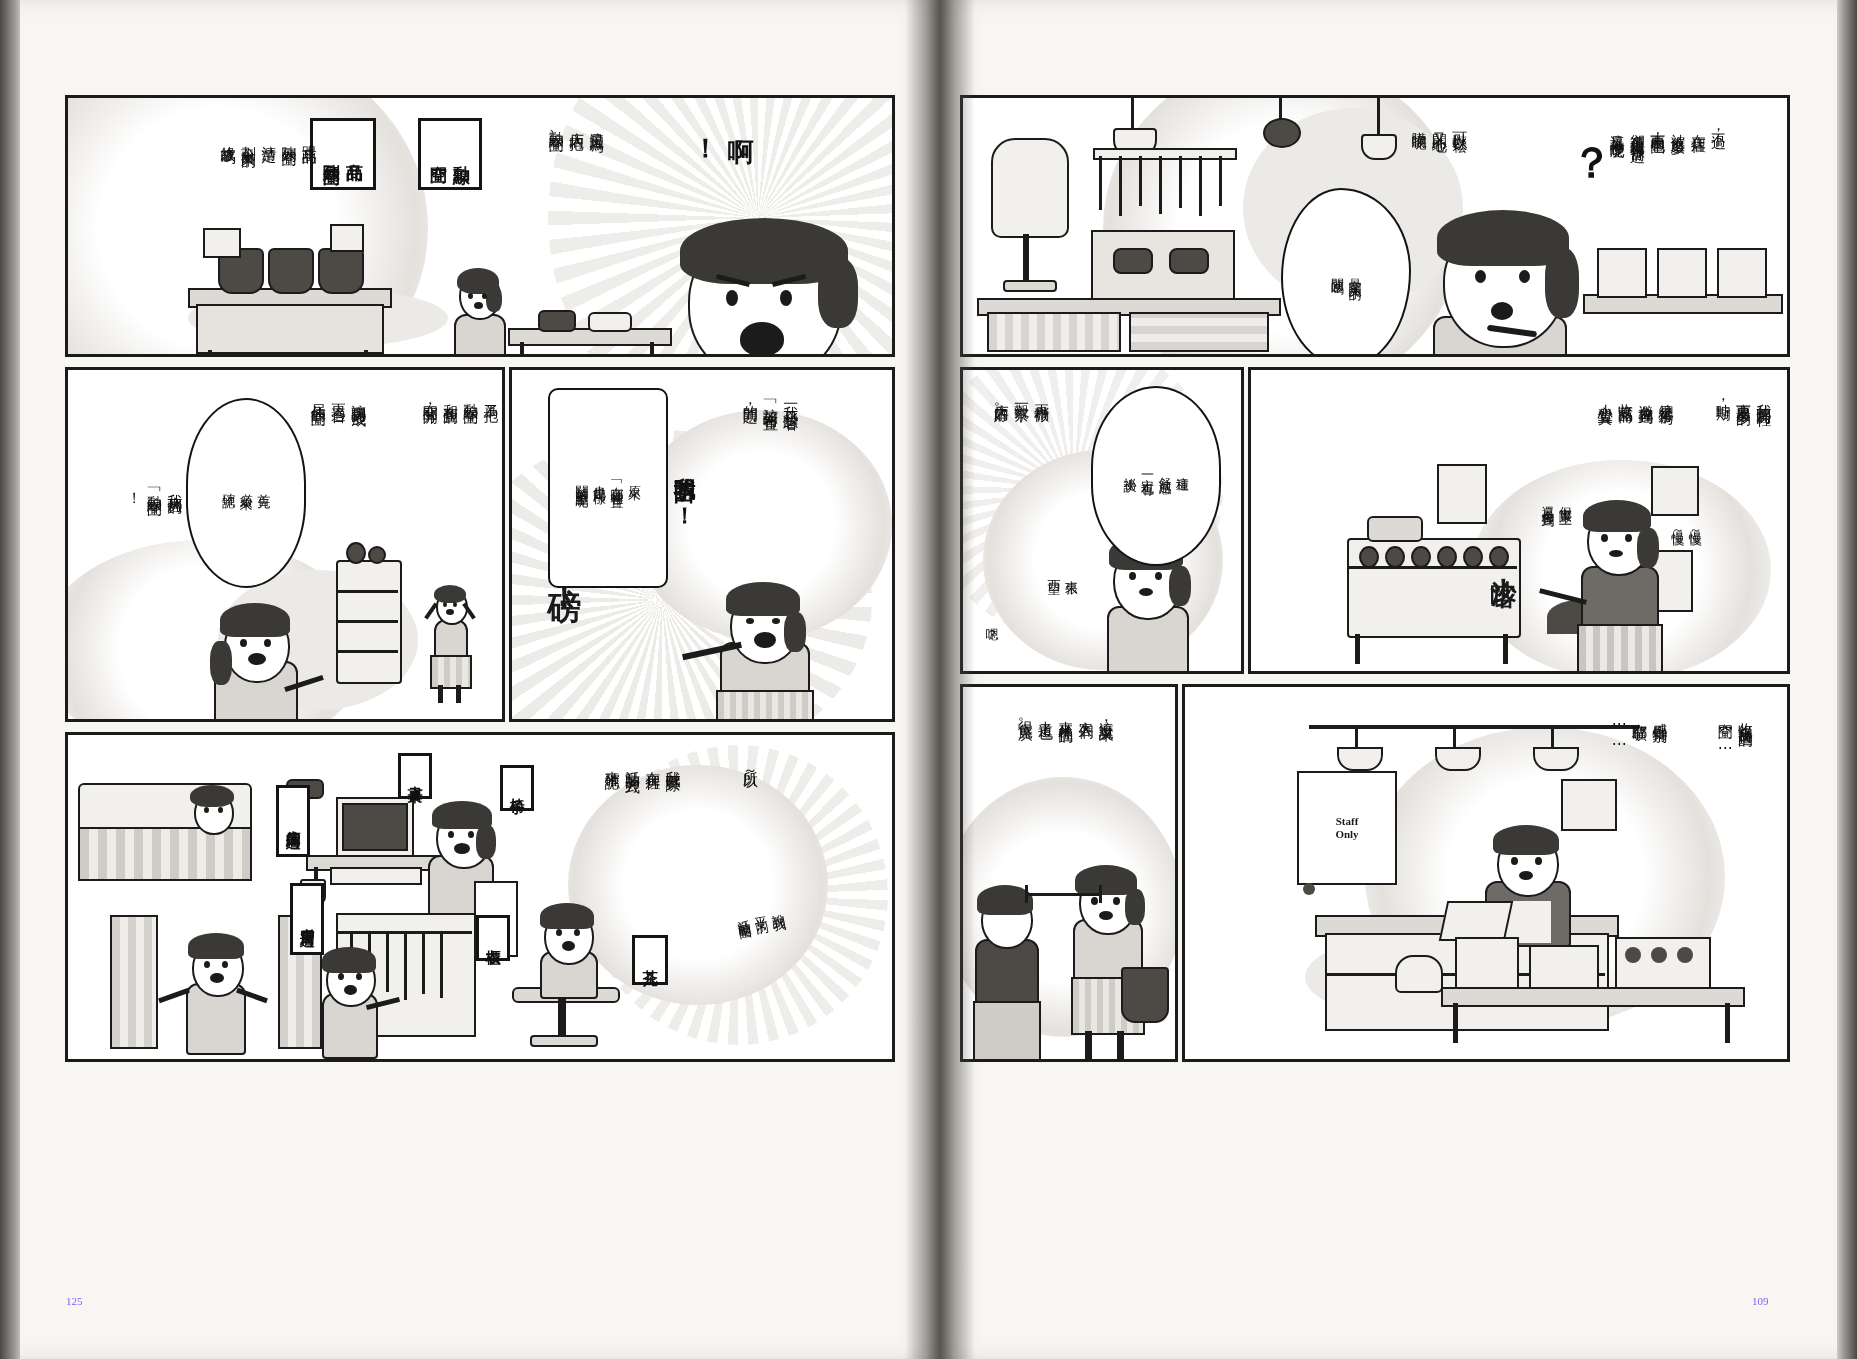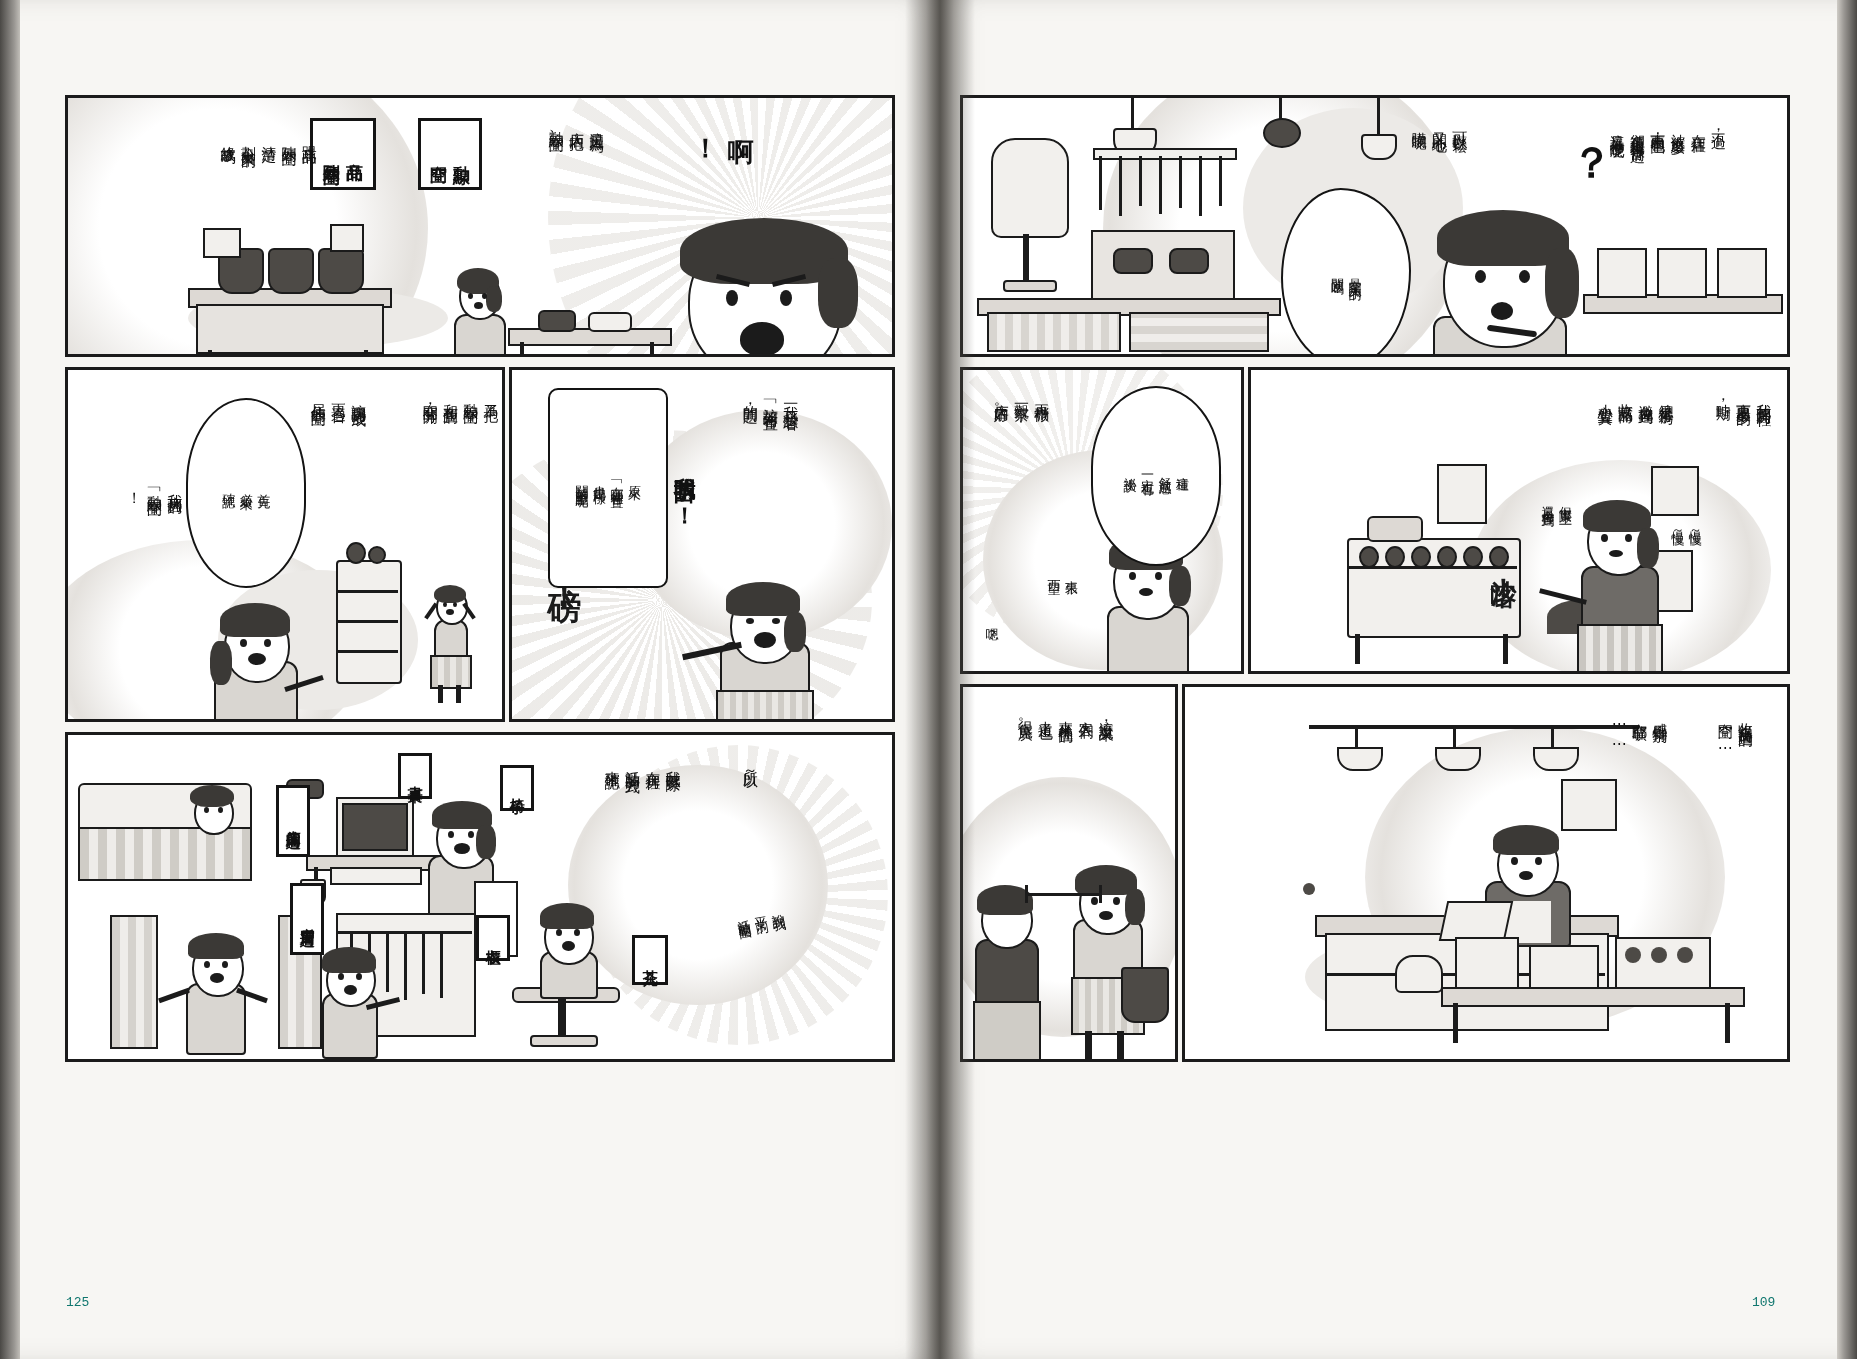--- a/index.html
+++ b/index.html
@@ -179,23 +179,23 @@
   }
   .furniture.dark { background: #4d4a46; }
   .furniture.light { background: #f2f0ed; }
   .line {
     position: absolute;
     background: #1b1b1b;
   }
 
   .pagenum {
     position: absolute;
-    font-size: 13px;
-    color: #0f766e;
-    font-family: Liberation Mono, monospace;
+    font-size: 11px;
+    color: #8b5cf6;
+    font-family: Liberation Serif, serif;
   }
   .staffsign {
     position: absolute;
     background: #fff;
     border: 2.5px solid #1b1b1b;
     display: flex;
     align-items: center;
     justify-content: center;
     flex-direction: column;
     font-size: 11px;
@@ -664,20 +664,24 @@
       <div class="soft" style="left:120px; top:250px; width:200px; height:80px;"></div>
 
       <div class="line" style="left:124px; top:38px; width:330px; height:4px;"></div>
       <div class="line" style="left:170px; top:42px; width:3px; height:22px;"></div>
       <div class="furniture light" style="left:152px; top:60px; width:42px; height:20px; border-radius:0 0 16px 16px;"></div>
       <div class="line" style="left:268px; top:42px; width:3px; height:22px;"></div>
       <div class="furniture light" style="left:250px; top:60px; width:42px; height:20px; border-radius:0 0 16px 16px;"></div>
       <div class="line" style="left:366px; top:42px; width:3px; height:22px;"></div>
       <div class="furniture light" style="left:348px; top:60px; width:42px; height:20px; border-radius:0 0 16px 16px;"></div>
 
+      <div class="staffsign" style="left:112px; top:84px; width:96px; height:110px;">
+        <span style="white-space:pre-line; text-align:center;">Staff
+Only</span>
+      </div>
       <div class="furniture dark" style="left:118px; top:196px; width:12px; height:12px; border-radius:50%; border:none;"></div>
 
       <div class="furniture light" style="left:376px; top:92px; width:52px; height:48px;"></div>
 
       <div class="furniture" style="left:130px; top:228px; width:300px; height:18px;"></div>
       <div class="furniture light" style="left:140px; top:246px; width:280px; height:94px;"></div>
       <div class="line" style="left:140px; top:286px; width:280px; height:3px;"></div>
 
       <div class="fig" style="left:282px; top:132px; width:130px; height:120px;">
         <div class="body" style="left:18px; top:62px; width:82px; height:62px; background:#6e6b67;"></div>

